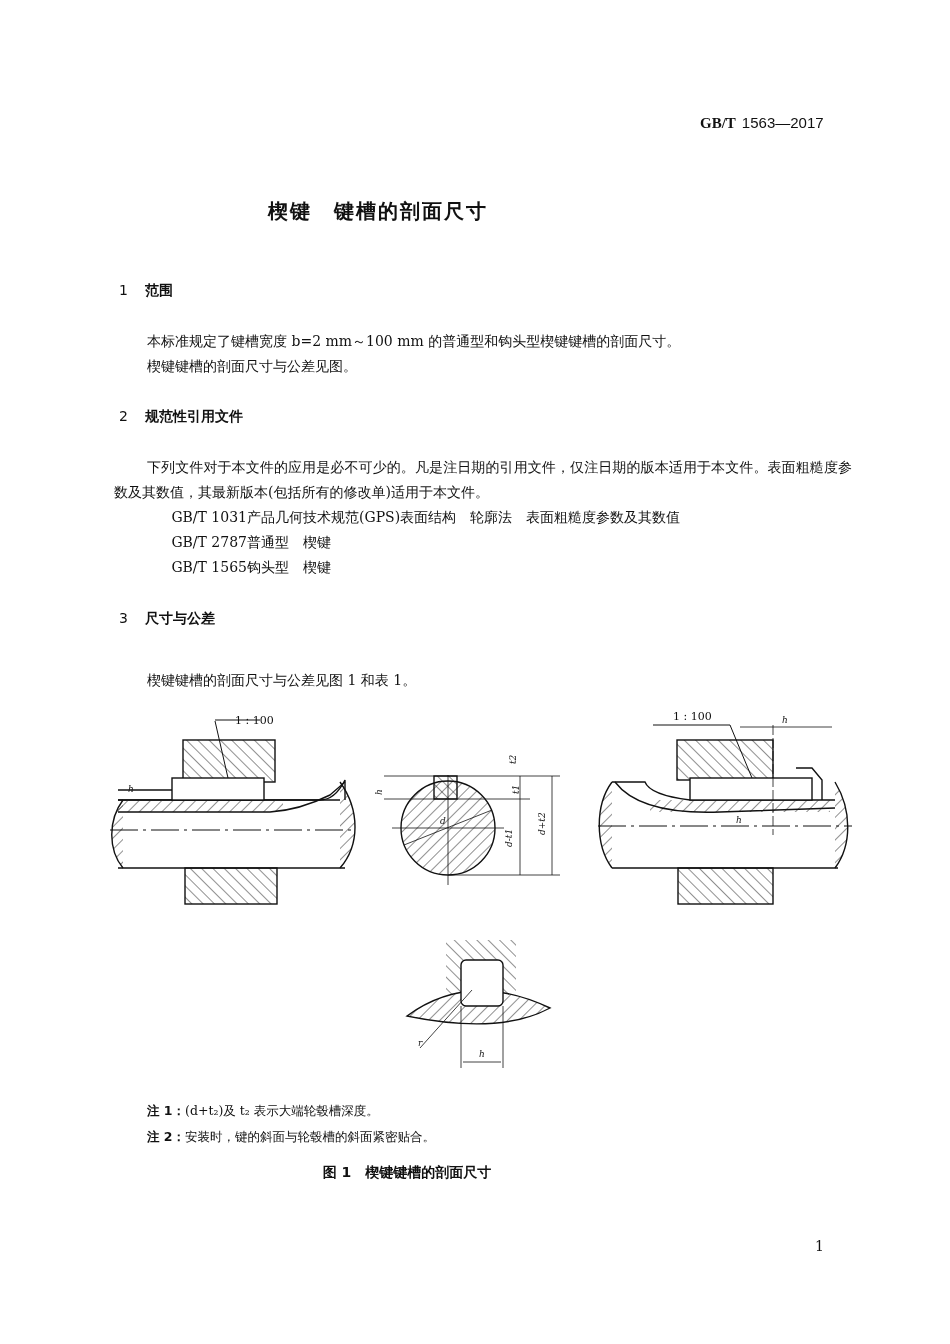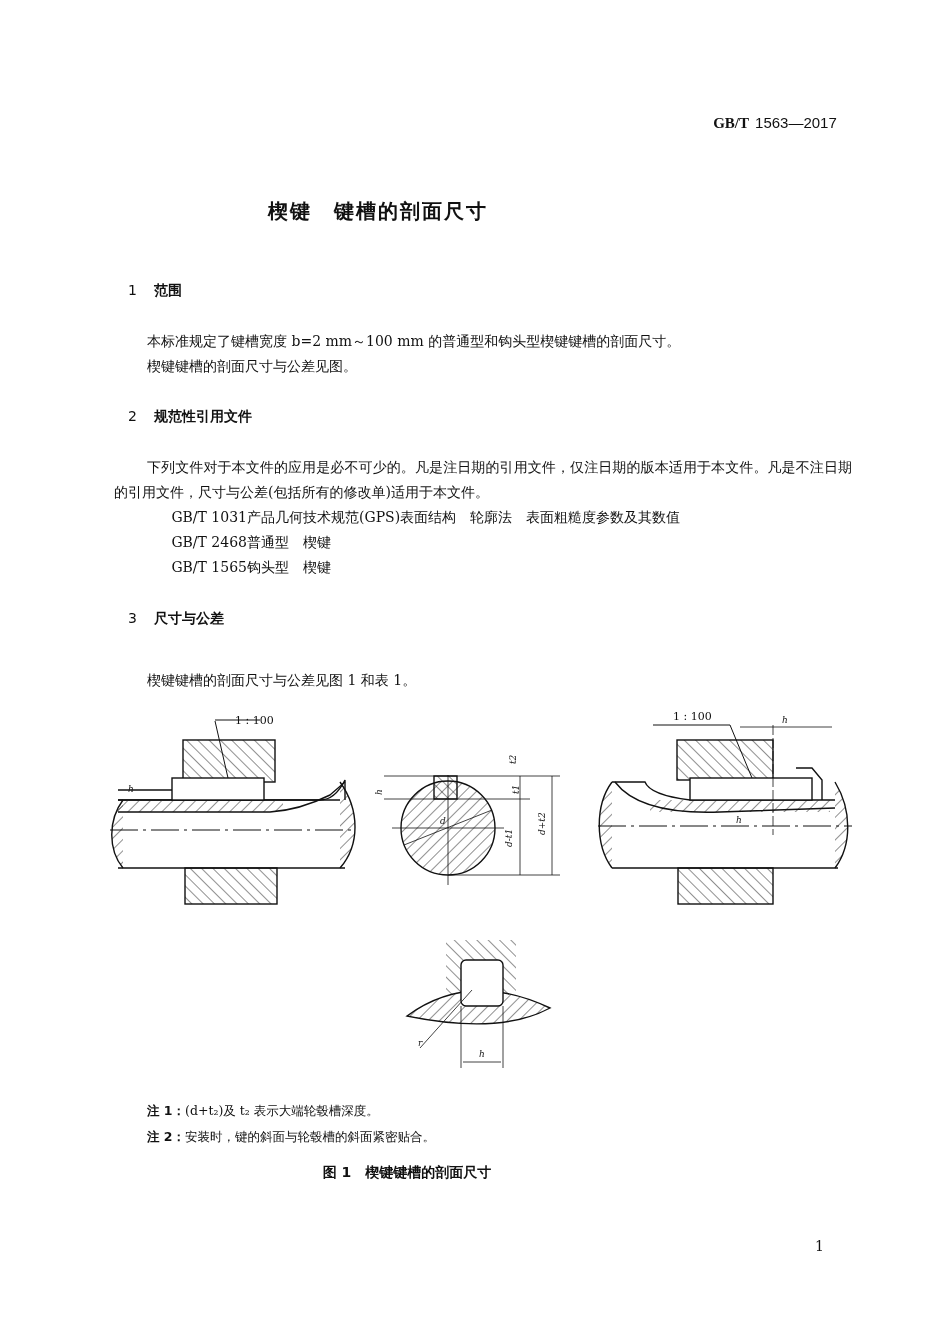--- a/index.html
+++ b/index.html
@@ -1,24 +1,24 @@
 <!DOCTYPE html>
 <html><head>
 <meta charset="utf-8">
 <style>
   html, body { margin:0; padding:0; background:#fff; }
   body { width:950px; height:1344px; position:relative; overflow:hidden;
          font-family:"DejaVu Serif", "Liberation Serif", serif; color:#111; }
   .abs { position:absolute; }
-  .std-code { left:700px; top:114px; width:150px; text-align:center; font-size:15px; }
+  .std-code { left:700px; top:114px; width:150px; text-align:left; font-size:15px; }
   .std-code .gb { font-family:"Liberation Serif", serif; font-weight:bold; }
   .std-code .num { font-family:"Liberation Sans", sans-serif; margin-left:6px; }
   .doc-title { left:0; width:756px; top:198px; text-align:center; font-family:"DejaVu Sans", sans-serif;
                font-size:20px; font-weight:bold; letter-spacing:2px; }
-  .heading { left:128px; font-family:"DejaVu Sans", sans-serif; font-size:14px; font-weight:bold; }
+  .heading { left:119px; font-family:"DejaVu Sans", sans-serif; font-size:14px; font-weight:bold; }
   .heading .hn { font-weight:normal; display:inline-block; width:26px; }
   .para { font-size:14px; line-height:25px; }
   .indent { left:147px; }
   .full { left:114px; width:738px; }
   .full p { margin:0; text-indent:33px; text-align:justify; }
   .ref { left:147px; font-size:14px;text-align:right; }
   .ref .code { display:inline-block; width:100px; }
   .note { left:147px; font-size:12.5px; }
   .note b { font-family:"DejaVu Sans", sans-serif; }
   .caption { left:0; width:814px; text-align:center; top:1164px; font-family:"DejaVu Sans", sans-serif;
@@ -38,27 +38,27 @@
 <div class="abs heading" style="top:282px">
   <span class="hn">1</span><span>范围</span>
 </div>
 <div class="abs para indent" style="top:329px">本标准规定了键槽宽度 b=2 mm～100 mm 的普通型和钩头型楔键键槽的剖面尺寸。</div>
 <div class="abs para indent" style="top:354px">楔键键槽的剖面尺寸与公差见图。</div>
 
 <div class="abs heading" style="top:408px">
   <span class="hn">2</span><span>规范性引用文件</span>
 </div>
 <div class="abs para full" style="top:455px">
-  <p>下列文件对于本文件的应用是必不可少的。凡是注日期的引用文件，仅注日期的版本适用于本文件。凡是不注日期的引用文件，尺寸与公差(包括所有的修改单)适用于本文件。</p>
+  <p>下列文件对于本文件的应用是必不可少的。凡是注日期的引用文件，仅注日期的版本适用于本文件。表面粗糙度参数及其数值，其最新版本(包括所有的修改单)适用于本文件。</p>
 </div>
 <div class="abs ref para" style="top:505px">
   <span class="code">GB/T 1031</span><span>产品几何技术规范(GPS)表面结构　轮廓法　表面粗糙度参数及其数值</span>
 </div>
 <div class="abs ref para" style="top:530px">
-  <span class="code">GB/T 2468</span><span>普通型　楔键</span>
+  <span class="code">GB/T 2787</span><span>普通型　楔键</span>
 </div>
 <div class="abs ref para" style="top:555px">
   <span class="code">GB/T 1565</span><span>钩头型　楔键</span>
 </div>
 
 <div class="abs heading" style="top:610px">
   <span class="hn">3</span><span>尺寸与公差</span>
 </div>
 <div class="abs para indent" style="top:668px">楔键键槽的剖面尺寸与公差见图 1 和表 1。</div>
 

